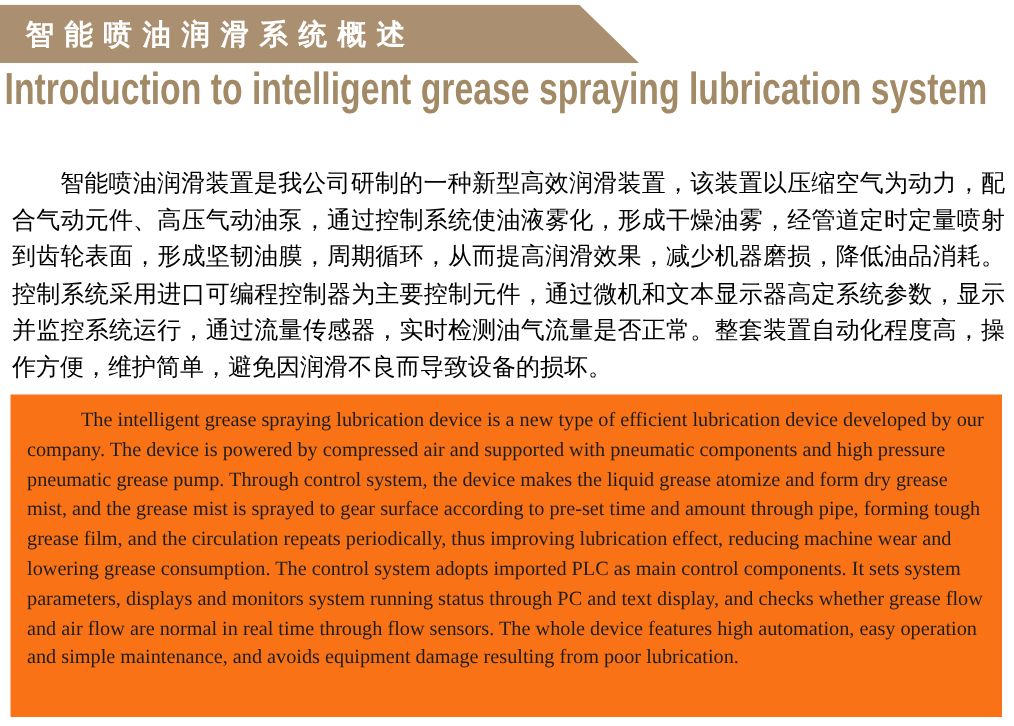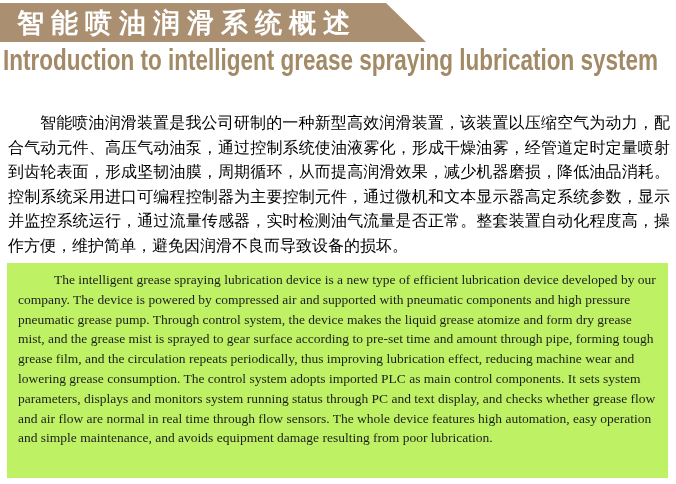--- a/index.html
+++ b/index.html
@@ -19,21 +19,21 @@
     height: 39px;
     background: #aa9071;
     clip-path: polygon(0 0, calc(100% - 40px) 0, 100% 100%, 0 100%);
     display: flex;
     align-items: center;
     padding-left: 17px;
     box-sizing: border-box;
   }
   .banner-text {
     color: #ffffff;
-    font-size: 27px;
+    font-size: 19px;
     font-weight: bold;
     letter-spacing: 7px;
     white-space: nowrap;
     font-family: "Liberation Sans", sans-serif;
   }
   .en-title {
     position: absolute;
     top: 45px;
     left: 3px;
     margin: 0;
@@ -64,21 +64,21 @@
     text-align: justify;
     text-indent: 2em;
     font-family: "Liberation Sans", sans-serif;
   }
   .en-box {
     position: absolute;
     top: 263px;
     left: 7px;
     width: 661px;
     height: 215px;
-    background: #bef264;
+    background: #f97316;
     box-sizing: border-box;
     padding: 7px 11px 0 11px;
     overflow: hidden;
   }
   .en-para {
     margin: 0;
     font-family: "Liberation Serif", serif;
     font-size: 13.5px;
     line-height: 19.8px;
     color: #1d1d1d;

